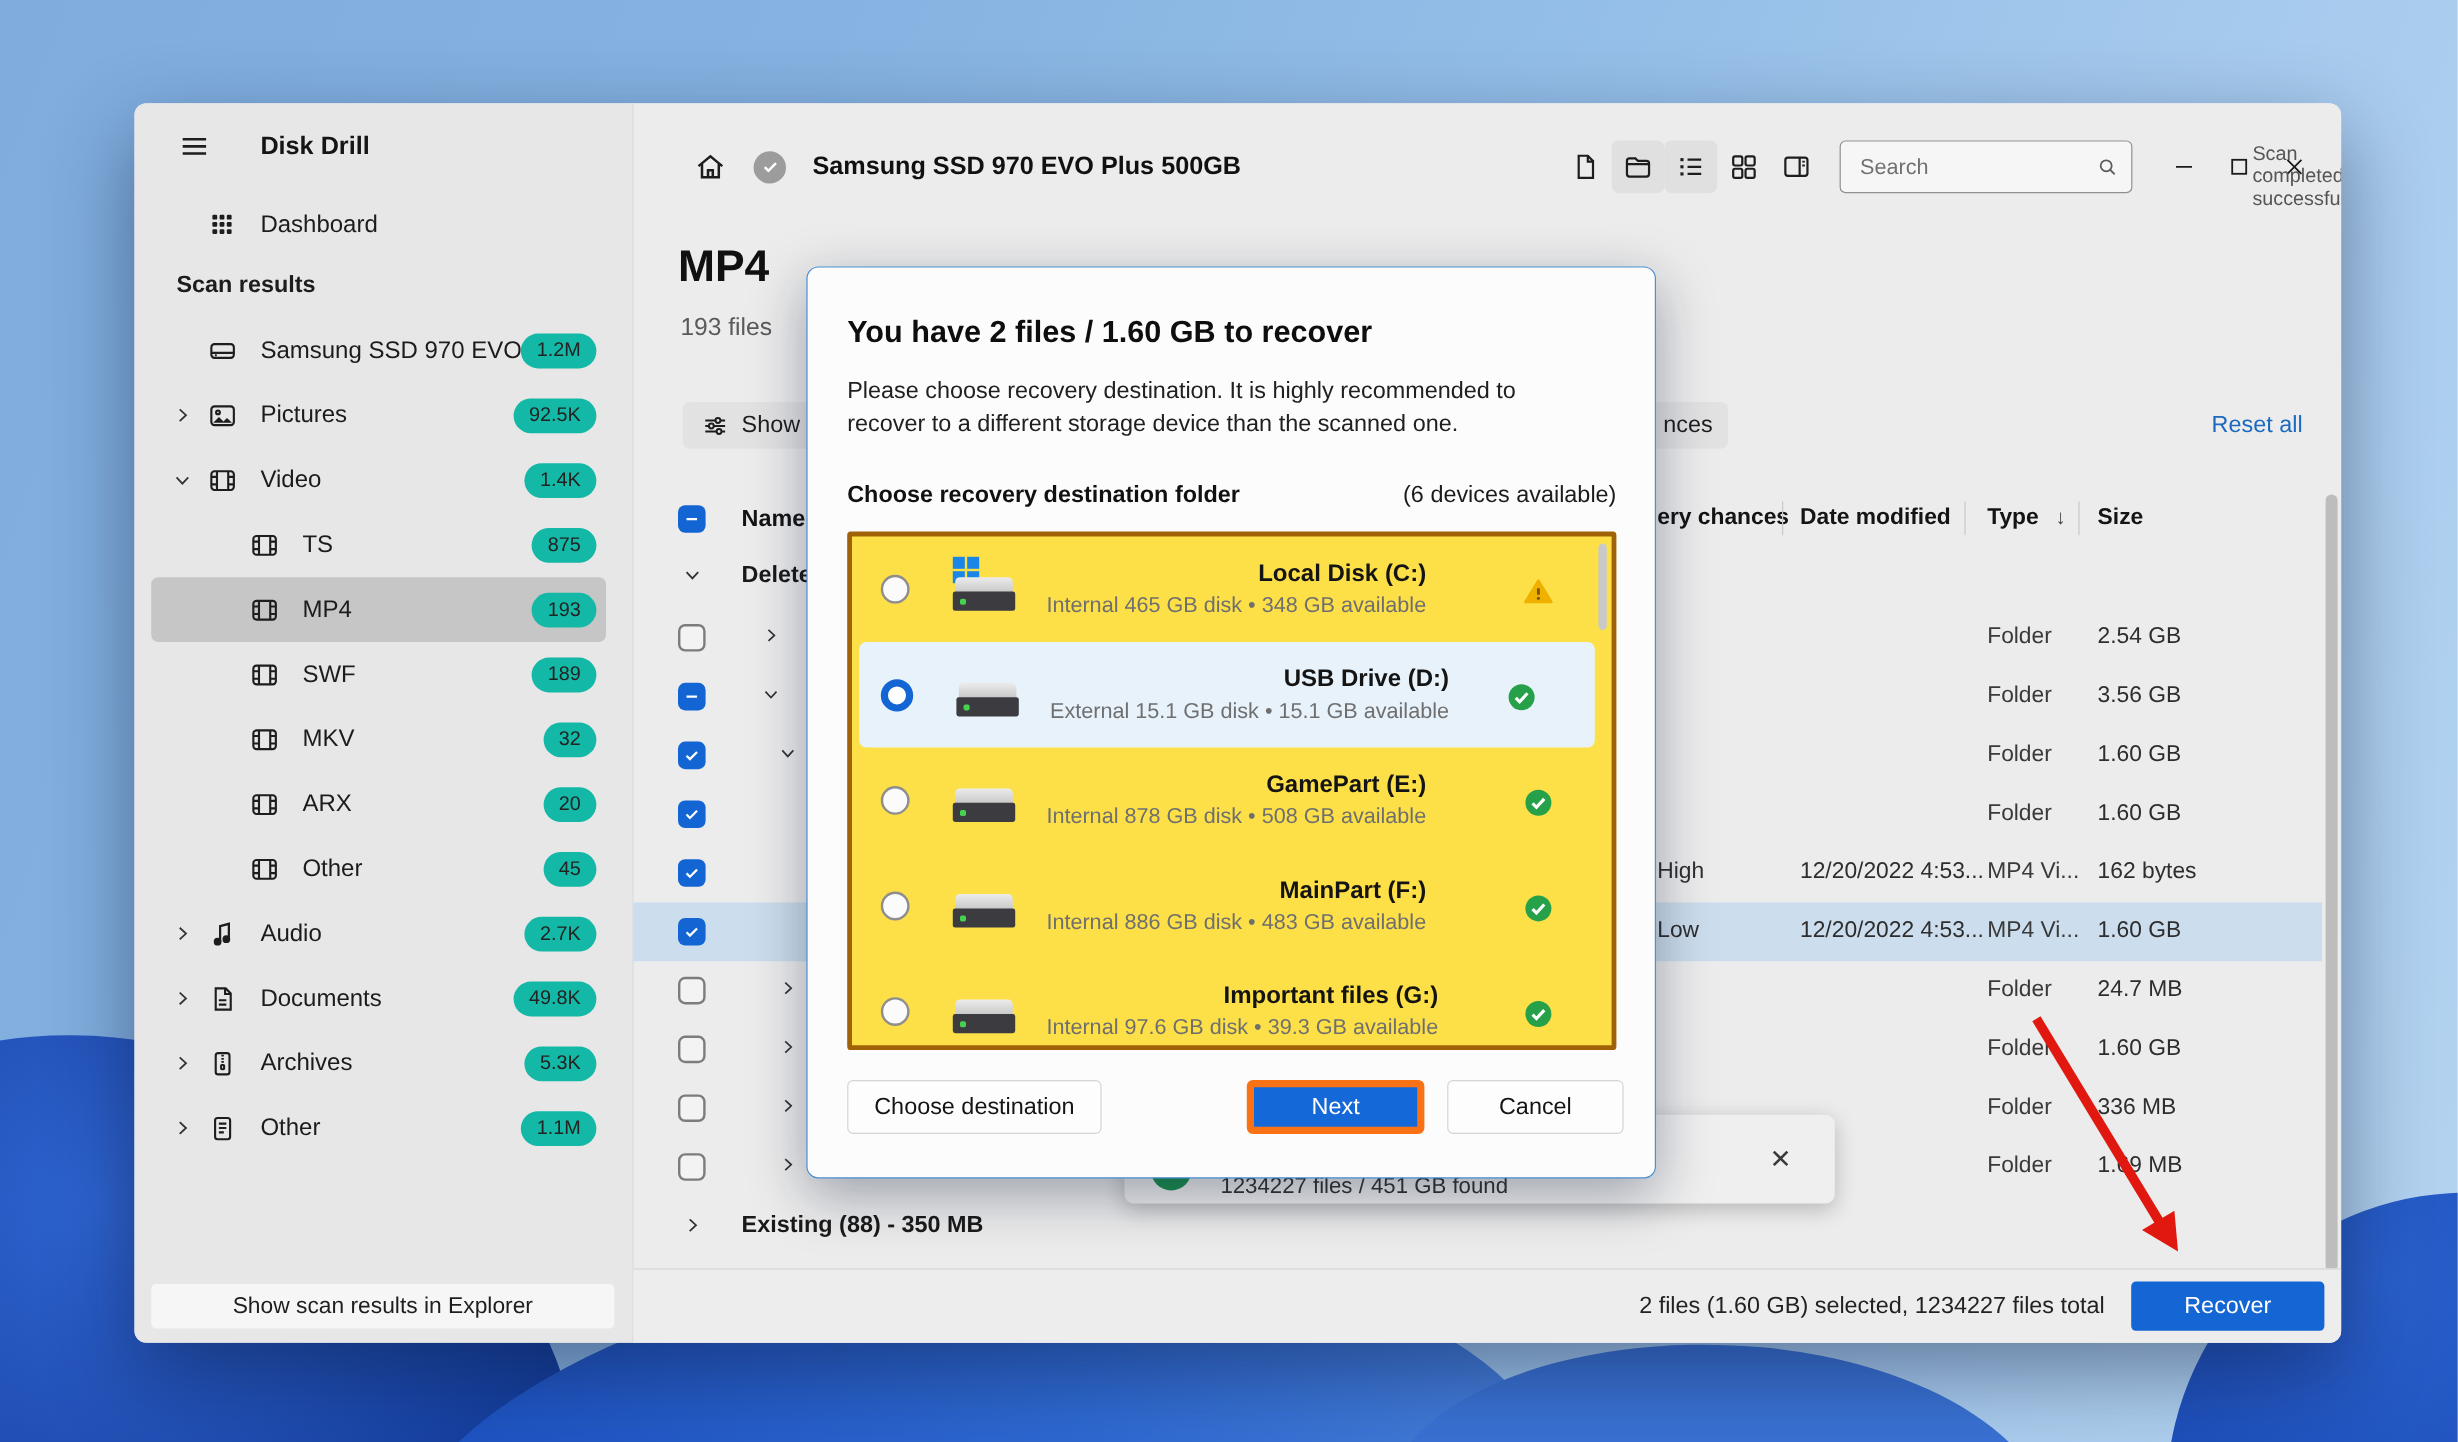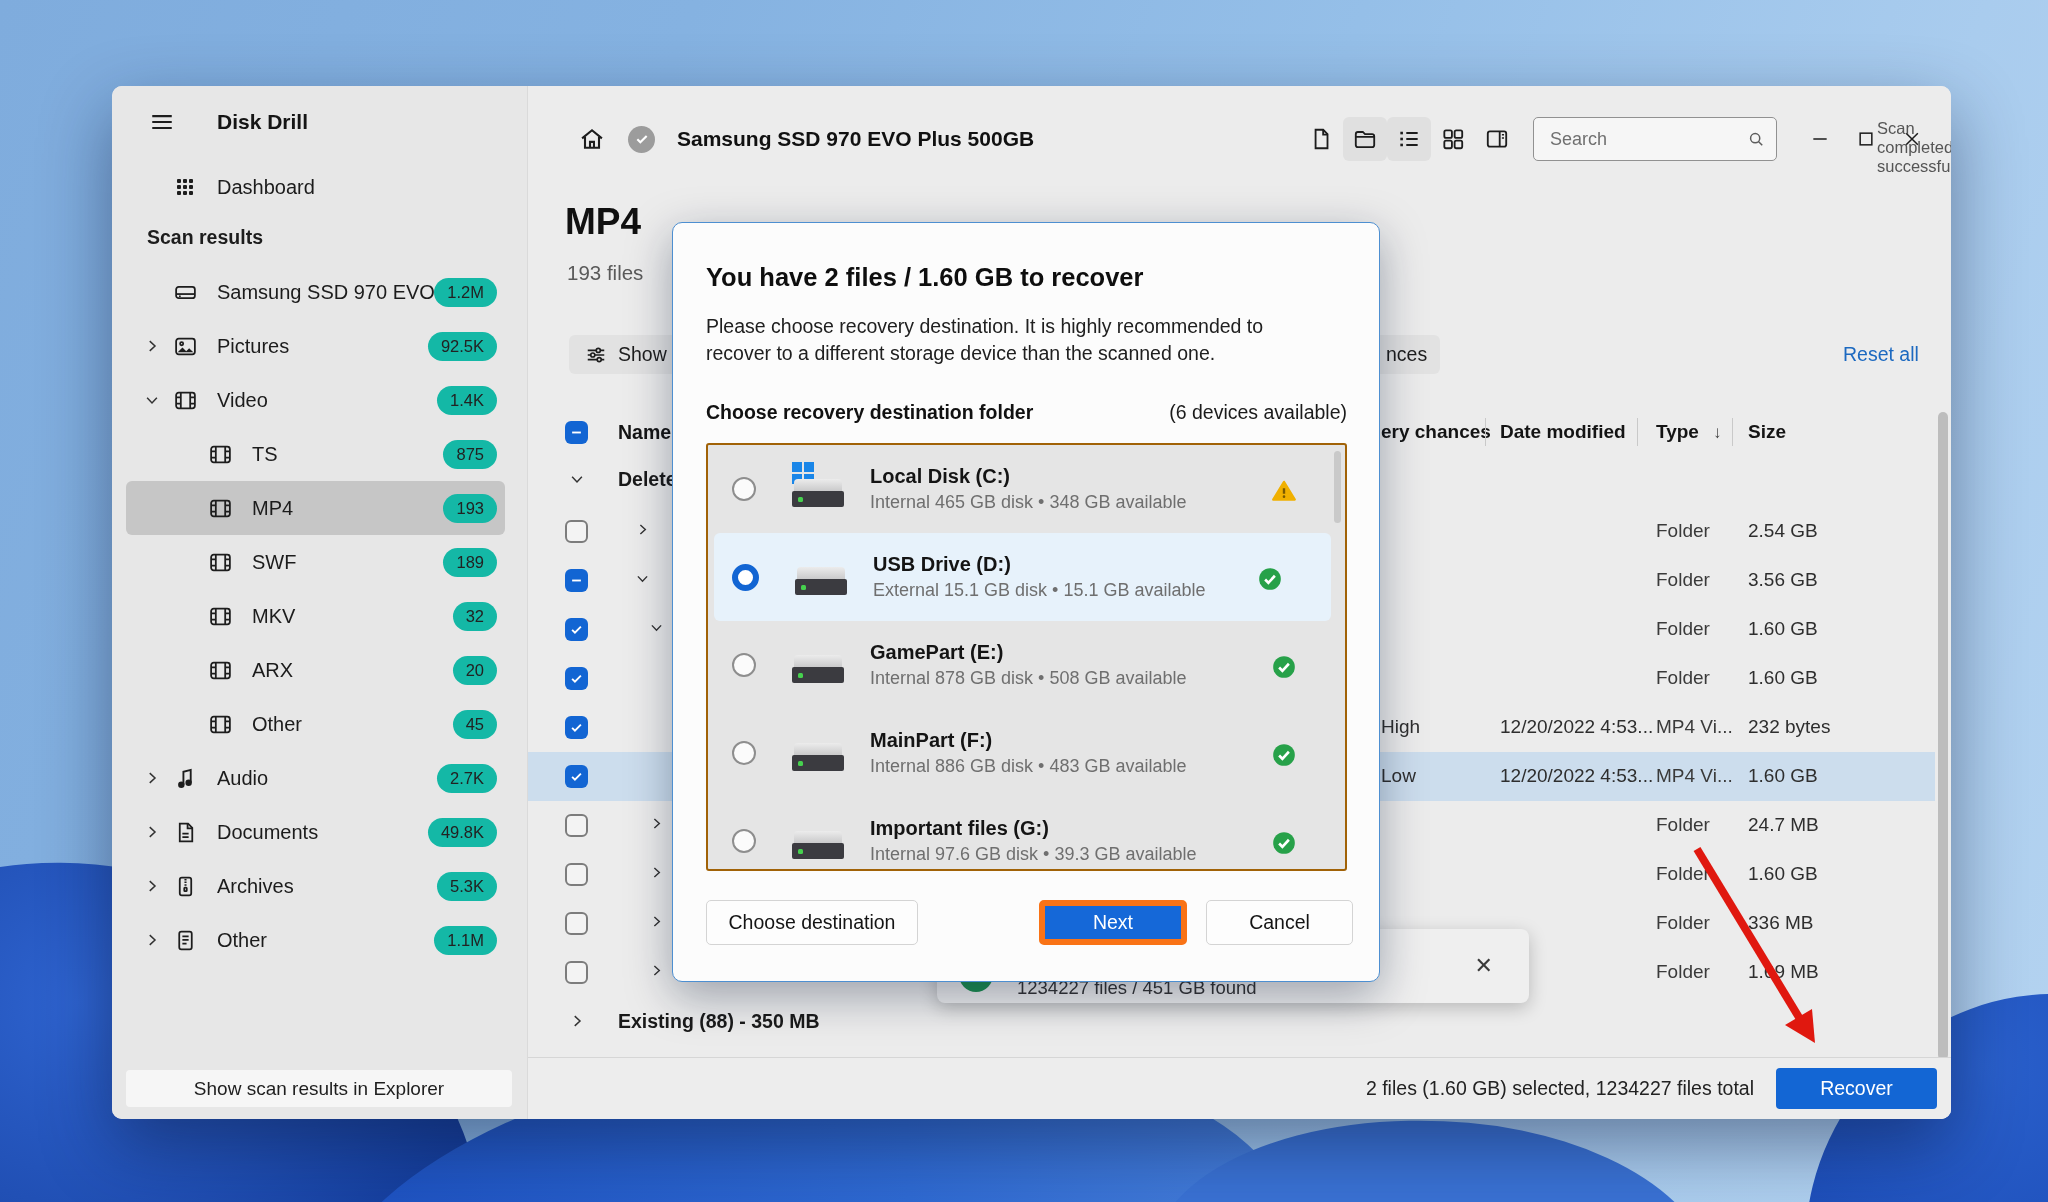--- a/index.html
+++ b/index.html
@@ -106,22 +106,22 @@
   .toast .t-msg{position:absolute;left:80px;top:48px;font-size:18.5px;color:#333;}
   .toast .t-close{position:absolute;right:36px;top:24px;font-size:22px;color:#3a3a3a;cursor:pointer;}
   
   .dialog{position:absolute;left:672px;top:222px;width:708px;height:760px;background:#fcfcfc;
     border:1px solid #4d8fd1;border-radius:10px;box-shadow:0 14px 46px rgba(5,20,50,.35);z-index:10;box-sizing:border-box;}
   .d-title{position:absolute;left:33px;top:40px;font-size:25.5px;font-weight:700;color:#0e0e0e;}
   .d-body{position:absolute;left:33px;top:90px;font-size:19.5px;line-height:27px;color:#202020;width:620px;}
   .d-chooserow{position:absolute;left:33px;right:32px;top:178px;display:flex;justify-content:space-between;}
   .d-chooselabel{font-size:19.5px;font-weight:700;color:#111;}
   .d-devcount{font-size:19.5px;color:#1b1b1b;}
-  .d-list{position:absolute;left:33px;right:32px;top:220px;height:424px;border:2px solid #a16207;border-radius:3px;
-    background:#e5e5e5;overflow:hidden;}
+  .d-list{position:absolute;left:33px;right:32px;top:220px;height:424px;border:4px solid #a16207;border-radius:3px;
+    background:#fde047;overflow:hidden;text-align:right;}
   .d-scroll{position:absolute;right:4px;top:6px;width:7px;height:72px;background:#c9c9c9;border-radius:4px;}
   .dev-row{position:relative;height:88px;display:flex;align-items:center;padding-left:24px;cursor:pointer;}
   .dev-row.sel{background:#e7f2fb;border-radius:6px;margin:0 14px 0 6px;padding-left:18px;}
   .radio{width:24px;height:24px;border-radius:50%;box-sizing:border-box;border:2px solid #8e8e8e;background:#fbfbfb;flex:0 0 auto;}
   .radio.on{border:6.5px solid #1265d3;background:#fff;width:27px;height:27px;}
   .drive{position:relative;width:52px;height:36px;margin-left:36px;flex:0 0 auto;}
   .drive .lid{position:absolute;left:2px;right:2px;bottom:15px;height:13px;background:linear-gradient(#ececec,#c7c7c8);border-radius:4px 4px 0 0;}
   .drive .tray{position:absolute;left:0;right:0;bottom:0;height:16px;background:#3b3b40;border-radius:2px;}
   .drive .led{position:absolute;left:6px;bottom:5px;width:5px;height:5px;background:#46d14e;border-radius:1.5px;}
   .winlogo{position:absolute;left:0;top:-9px;width:22px;height:22px;display:grid;grid-template-columns:10px 10px;grid-template-rows:10px 10px;gap:2px;}
@@ -548,21 +548,21 @@
       </div>
       <div class="trow" style="top:526px">
         <span class="cb ck">
             <svg class="ic" width="15" height="15" viewBox="0 0 24 24">
               <path d="M5 12.5l4.5 4.5L19 7.5" stroke="#fff" stroke-width="3" fill="none"></path>
             </svg>
           </span>
         <span class="c-chances">High</span>
           <span class="c-date">12/20/2022 4:53...</span>
           <span class="c-type">MP4 Vi...</span>
-          <span class="c-size">232 bytes</span>
+          <span class="c-size">162 bytes</span>
       </div>
       <div class="trow hl" style="top:575px">
         <span class="cb ck">
             <svg class="ic" width="15" height="15" viewBox="0 0 24 24">
               <path d="M5 12.5l4.5 4.5L19 7.5" stroke="#fff" stroke-width="3" fill="none"></path>
             </svg>
           </span>
         <span class="c-chances">Low</span>
           <span class="c-date">12/20/2022 4:53...</span>
           <span class="c-type">MP4 Vi...</span>

